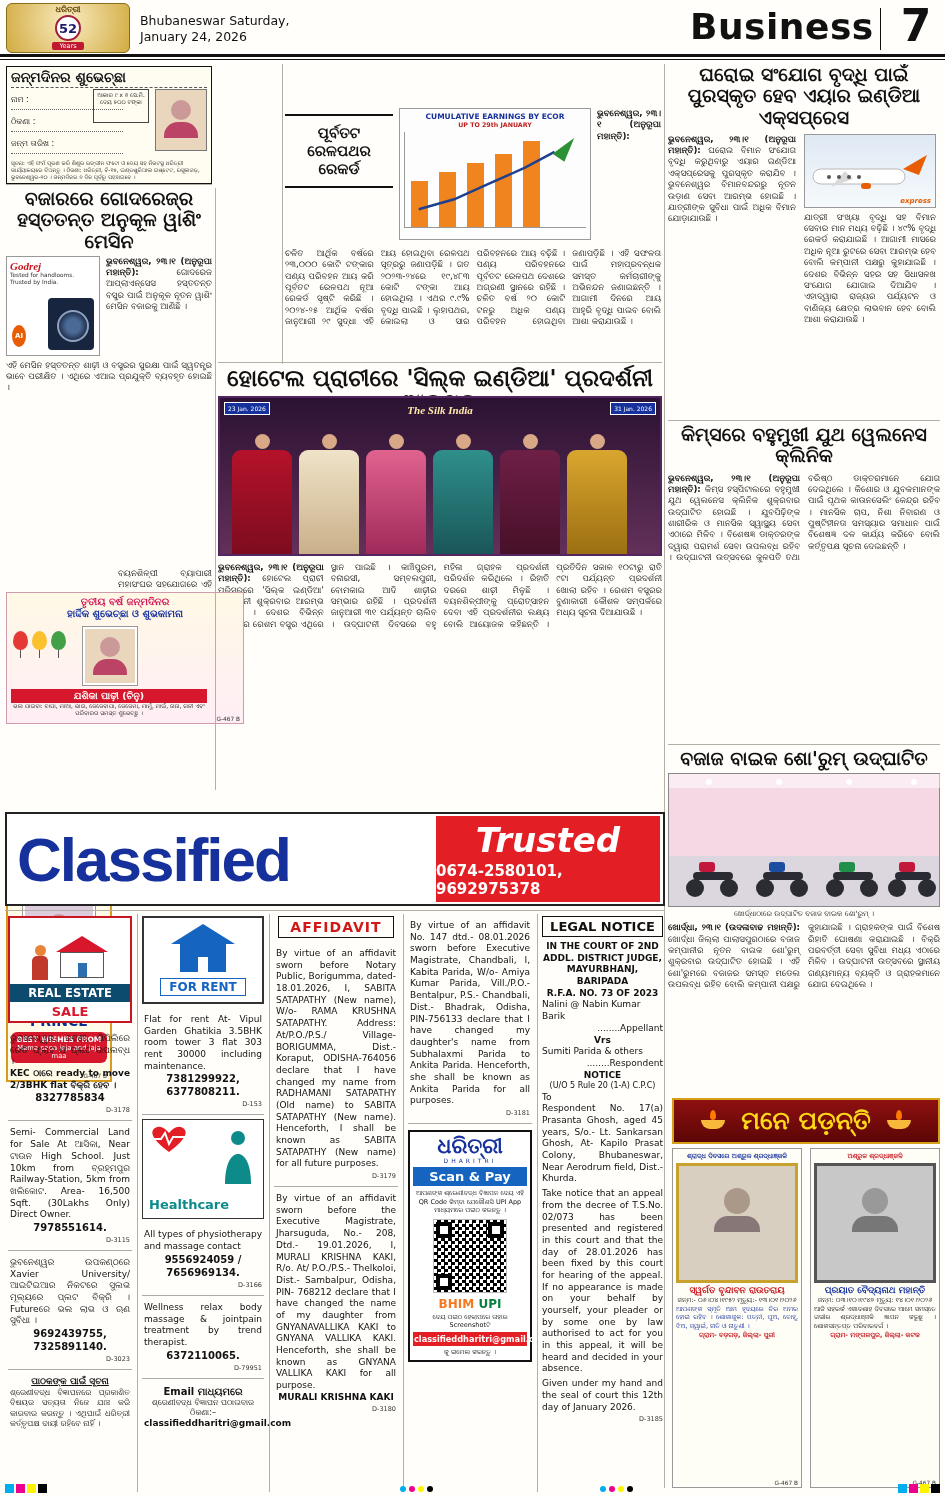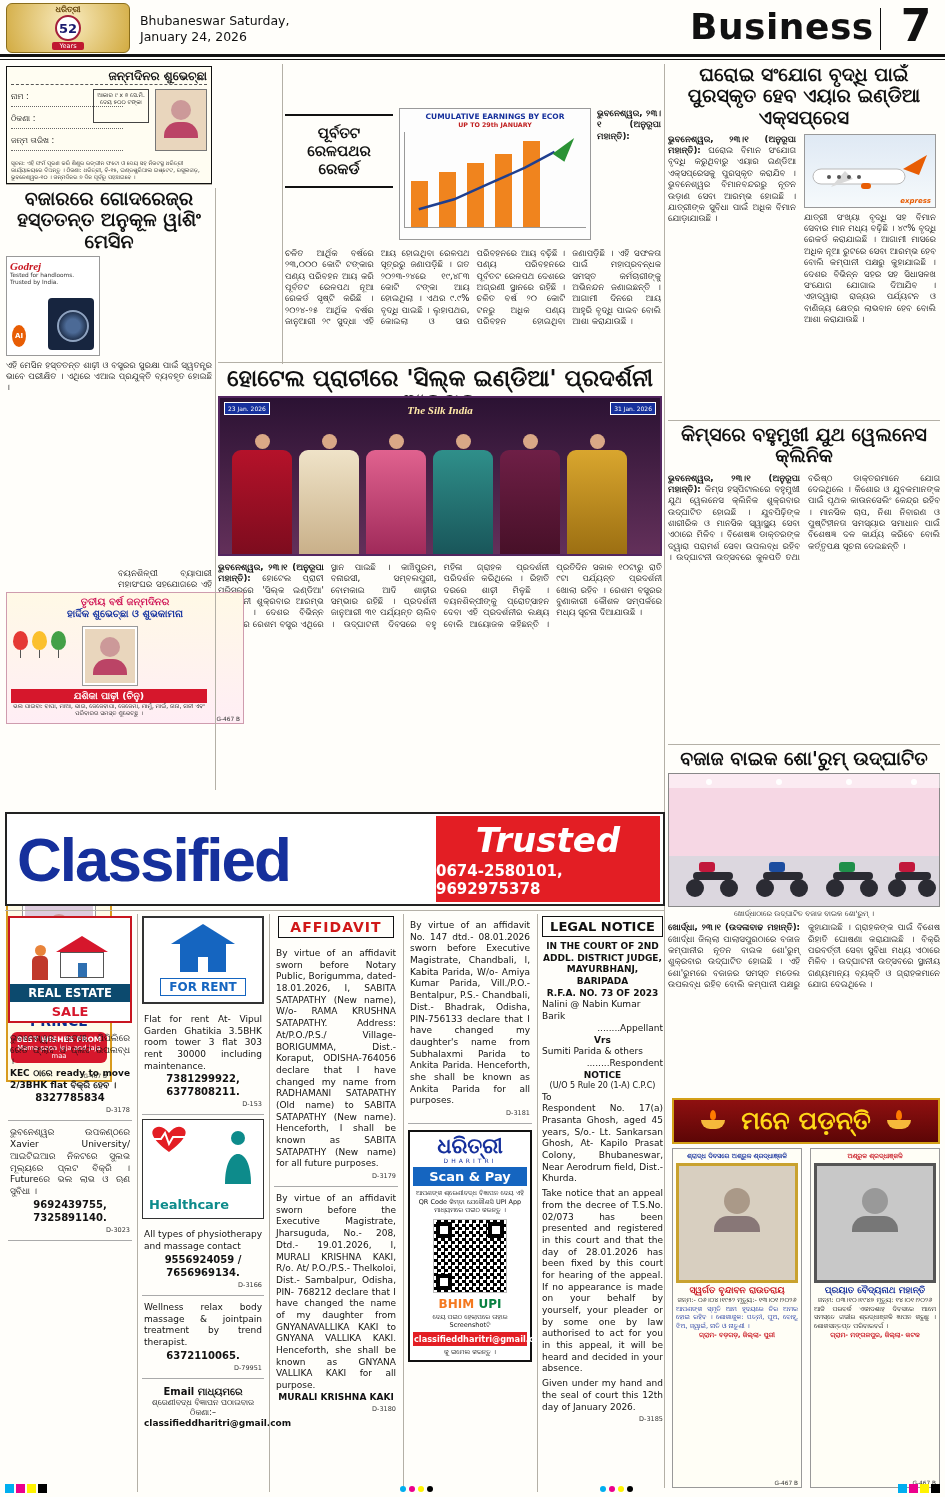--- a/index.html
+++ b/index.html
@@ -29,21 +29,21 @@
 .logo .circ{width:26px;height:26px;border-radius:50%;background:#fff;border:2px solid #a3203a;
   display:flex;align-items:center;justify-content:center;font-size:13px;font-weight:800;color:#1a1a6e;margin:1px 0}
 .logo .rib{background:#c01830;color:#fff;font-size:6.5px;padding:0 7px;border-radius:2px}
 .mastdate{left:140px;top:13px;font-size:12.5px;line-height:1.3}
 .biz{left:690px;top:6px;width:180px;font-size:36px;font-weight:700;text-align:right;letter-spacing:.5px}
 .pgno{left:893px;top:0;width:46px;font-size:44px;font-weight:700;text-align:center}
 .mast-rule{left:0;top:54px;width:945px;height:3px;background:#111}
 .mast-rule2{left:0;top:59px;width:945px;height:1px;background:#111}
 
 .bform{left:6px;top:66px;width:206px;height:118px;border:1.5px solid #111;padding:2px 4px;background:#fffdf2}
-.bform .ttl{font-size:12px;font-weight:800;text-align:right;border-bottom:1px dashed #555;padding-bottom:1px}
+.bform .ttl{font-size:14px;font-weight:800;text-align:left;border-bottom:1px dashed #555;padding-bottom:1px}
 .bform .frow{font-size:8px;border-bottom:1px dotted #666;margin:7px 0;padding-bottom:4px;width:112px}
 .szbox{position:absolute;right:62px;top:22px;width:56px;height:34px;border:1px solid #444;font-size:5.8px;text-align:center;padding:2px 1px;line-height:1.25}
 .bphoto{position:absolute;right:4px;top:22px;width:52px;height:62px;border:1px solid #777;background:#e9d6bd;overflow:hidden}
 .face{width:20px;height:20px;border-radius:50%;background:#c99;margin:10px auto 0}
 .shoulders{width:34px;height:16px;border-radius:14px 14px 0 0;background:#b46;margin:2px auto 0}
 .bform .notes{position:absolute;left:4px;bottom:2px;width:196px;font-size:5.6px;line-height:1.25;color:#222}
 
 .h27{font-size:26px;font-weight:800;line-height:1.05;text-align:center}
 .h20{font-size:19px;font-weight:800;line-height:1.12;text-align:center}
 
@@ -265,20 +265,24 @@
   <div class="abs god clip">
     <div class="h20">ବଜାରରେ ଗୋଦରେଜ୍‌ର ହସ୍ତତନ୍ତ ଅନୁକୂଳ ୱାଶିଂ ମେସିନ</div>
     <div class="godrow">
       <div class="godad">
         <div class="godbrand">Godrej</div>
         <div class="godtag">Tested for handlooms.</div>
         <div class="godtag">Trusted by India.</div>
         <div class="wm"></div>
         <div class="aibadge">AI</div>
       </div>
+      <div class="t85 j clip" style="height:100px">
+        <span class="dl">ଭୁବନେଶ୍ୱର, ୨୩।୧ (ଅନୁରୂପା ମହାନ୍ତି):</span>
+        <span>ଗୋଦରେଜ ଆପ୍ଲାଏନ୍ସେସ ହସ୍ତତନ୍ତ ବସ୍ତ୍ର ପାଇଁ ଅନୁକୂଳ ନୂତନ ୱାଶିଂ ମେସିନ ବଜାରକୁ ଆଣିଛି ।</span>
+      </div>
     </div>
     <div class="t85 j clip" style="height:120px;margin-top:4px">ଏହି ମେସିନ ହସ୍ତତନ୍ତ ଶାଢ଼ୀ ଓ ବସ୍ତ୍ରର ସୁରକ୍ଷା ପାଇଁ ସ୍ୱତନ୍ତ୍ର ଭାବେ ପରୀକ୍ଷିତ । ଏଥିରେ ଏଆଇ ପ୍ରଯୁକ୍ତି ବ୍ୟବହୃତ ହୋଇଛି ।</div>
   </div>
   <div class="abs godcont t85 j clip">ବୟନଶିଳ୍ପୀ ବ୍ୟାପାରୀ ମହାସଂଘର ସହଯୋଗରେ ଏହି ମେସିନର ପରୀକ୍ଷଣ କରାଯାଇଥିଲା । ହସ୍ତତନ୍ତ ବସ୍ତ୍ରର ଗୁଣବତ୍ତା ବଜାୟ ରଖି ସଫା କରିବା ଏହାର ବିଶେଷତ୍ୱ ବୋଲି କମ୍ପାନୀ କହିଛି । ଦେଶର ପ୍ରମୁଖ ସହରରେ ଏହା ଉପଲବ୍ଧ ହେବ ।</div>
 
   <div class="abs silk-h">
     <div class="h27" style="font-size:23px">ହୋଟେଲ ପ୍ରାଚୀରେ 'ସିଲ୍କ ଇଣ୍ଡିଆ' ପ୍ରଦର୍ଶନୀ ଆରମ୍ଭ</div>
   </div>
   <div class="abs silkphoto">
     <div class="ribbon" style="left:4px">23 Jan. 2026</div>
@@ -433,23 +437,32 @@
       <div class="rebar">REAL ESTATE</div>
       <div class="resale">SALE</div>
     </div>
     <div class="cad">
       <div class="t9 j">ଭୁବନେଶ୍ୱର, ଜଟଣୀ, ପିପିଲିରେ ରେଡି ଫ୍ଲାଟ ଓ ପ୍ଲଟ ଉପଲବ୍ଧ ।</div>
       <div class="t9 j b">KEC ଠାରେ ready to move 2/3BHK flat ବିକ୍ରି ହେବ ।</div>
       <div class="t10 b c">8327785834</div>
       <div class="dtag">D-3178</div>
     </div>
     <div class="cad">
+      <div class="t9 j">Semi- Commercial Land for Sale At ଆସିକା, Near ଟାଉନ High School. Just 10km from ବ୍ରହ୍ମପୁର Railway-Station, 5km from ଖଲିକୋଟ. Area- 16,500 Sqft. (30Lakhs Only) Direct Owner.</div>
+      <div class="t10 b c">7978551614.</div>
+      <div class="dtag">D-3115</div>
+    </div>
+    <div class="cad">
       <div class="t9 j">ଭୁବନେଶ୍ୱର ଉପକଣ୍ଠରେ Xavier University/ ଆଇଟିଇଆର ନିକଟରେ ସୁଲଭ ମୂଲ୍ୟରେ ପ୍ଲଟ ବିକ୍ରି । Futureରେ ଭଲ ଲାଭ ଓ ଋଣ ସୁବିଧା ।</div>
       <div class="t10 b c">9692439755, 7325891140.</div>
       <div class="dtag">D-3023</div>
+    </div>
+    <div class="cad" style="border-bottom:none">
+      <div class="t9 b c" style="text-decoration:underline">ପାଠକଙ୍କ ପାଇଁ ସୂଚନା</div>
+      <div class="t8 j">ଶ୍ରେଣୀବଦ୍ଧ ବିଜ୍ଞାପନରେ ପ୍ରକାଶିତ ବିଷୟର ସତ୍ୟତା ନିଜେ ଯାଞ୍ଚ କରି କାରବାର କରନ୍ତୁ । ଏଥିପାଇଁ ଧରିତ୍ରୀ କର୍ତ୍ତୃପକ୍ଷ ଦାୟୀ ରହିବେ ନାହିଁ ।</div>
     </div>
   </div>
 
   <div class="ccol" style="left:139px;width:128px">
     <div class="frbox">
       <div class="hicon">
         <div class="hroof"></div>
           <div class="hbody">
             <div class="hdoor"></div>
           </div>
@@ -576,21 +589,21 @@
       <div class="gtag">G-467 B</div>
     </div>
     <div class="obit">
       <div class="t65 c red b">ଅଶ୍ରୁଳ ଶ୍ରଦ୍ଧାଞ୍ଜଳି</div>
       <div class="ophoto gray">
         <div class="face" style="width:26px;height:26px;margin-top:22px;background:#999"></div>
         <div class="shoulders" style="width:46px;background:#777"></div>
       </div>
       <div class="t9 b c blue">ପ୍ରୟାତ ବୈଦ୍ୟନାଥ ମହାନ୍ତି</div>
       <div class="t65 c">ଜନ୍ମ: ୦୩।୧୦।୧୯୪୭  ମୃତ୍ୟୁ: ୧୪।୦୧।୨୦୨୬</div>
-      <div class="t65 j">ଆଜି ପରବର୍କ ଏକାଦଶାହ ଦିବସରେ ଆମେ ସମସ୍ତେ ଗଭୀର ଶ୍ରଦ୍ଧାଞ୍ଜଳି ଜ୍ଞାପନ କରୁଛୁ । ଶୋକସନ୍ତପ୍ତ ପରିବାରବର୍ଗ ।</div>
+      <div class="t65 j">ଆଜି ସହରର୍କ ଏକାଦଶାହ ଦିବସରେ ଆମେ ସମସ୍ତେ ଗଭୀର ଶ୍ରଦ୍ଧାଞ୍ଜଳି ଜ୍ଞାପନ କରୁଛୁ । ଶୋକସନ୍ତପ୍ତ ପରିବାରବର୍ଗ ।</div>
       <div class="t65 c red b">ଗ୍ରାମ- ମଙ୍ଗଳପୁର, ଜିଲ୍ଲା- କଟକ</div>
       <div class="gtag">G-467 B</div>
     </div>
   </div>
 
   <div class="reg" style="left:5px">
     <i class="cyan"></i>
       <i class="mag"></i>
       <i class="yel"></i>
       <i class="blk"></i>

